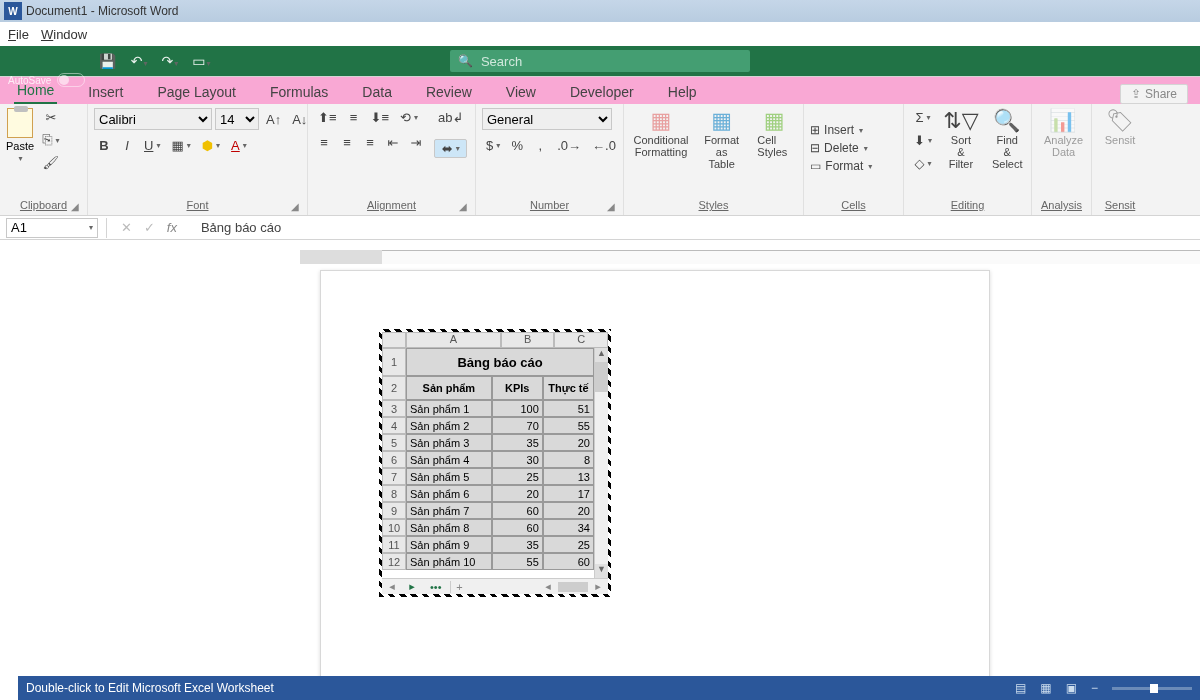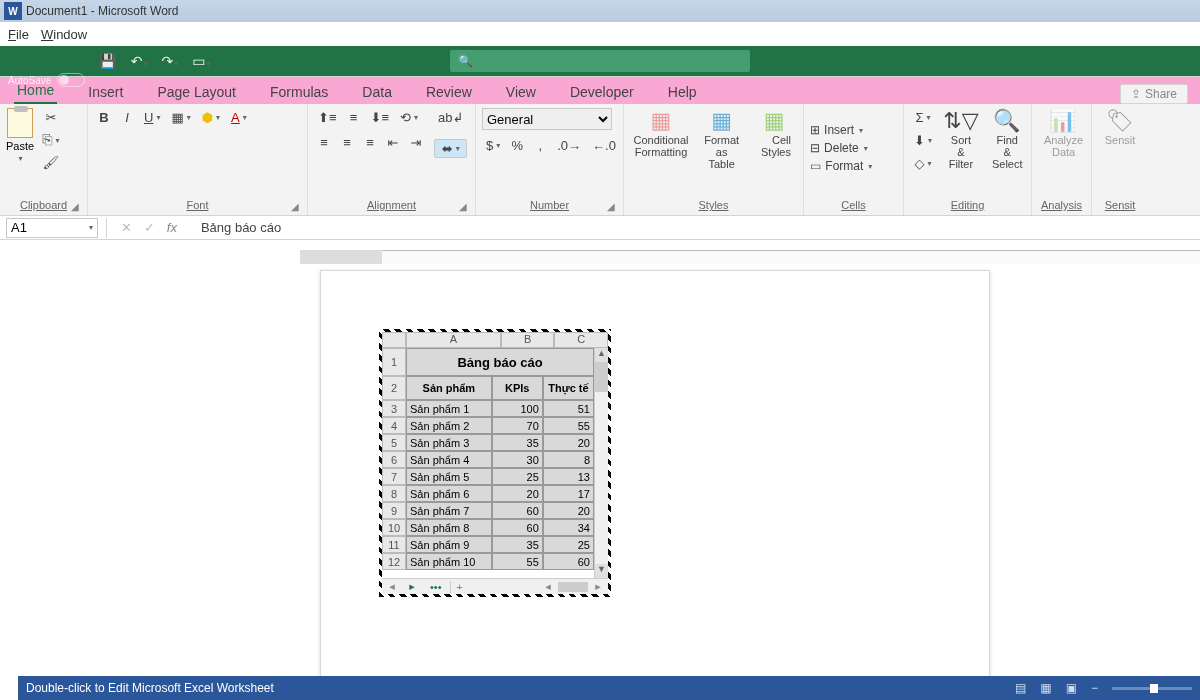--- a/index.html
+++ b/index.html
@@ -123,20 +123,21 @@
       <span>AutoSave</span>
       <span class="toggle-off"></span>
     </div>
     <span class="qat-btn">💾</span>
     <span class="qat-btn">↶<span class="dd">▾</span></span>
     <span class="qat-btn">↷<span class="dd">▾</span></span>
     <span class="qat-btn">▭<span class="dd">▾</span></span>
   </div>
   <div class="search-box">
     <span>🔍</span>
+    <input placeholder="Search" style="">
   </div>
 </div>
 
 <div class="ribbon-tabs">
   <div class="tab active">Home</div>
   <div class="tab">Insert</div>
   <div class="tab">Page Layout</div>
   <div class="tab">Formulas</div>
   <div class="tab">Data</div>
   <div class="tab">Review</div>
@@ -163,20 +164,26 @@
         <span class="rib-btn">⎘<span class="dd">▾</span></span>
         <span class="rib-btn">🖌</span>
       </div>
     </div>
     <div class="group-title">Clipboard</div>
     <span class="launcher">◢</span>
   </div>
 
   <div class="group g-font">
     <div class="group-body vstack" style="gap:6px">
+      <div class="hstack">
+        <select class="rib" style="width:118px"><option>Calibri</option></select>
+        <select class="rib" style="width:44px"><option>14</option></select>
+        <span class="rib-btn">A↑</span>
+        <span class="rib-btn">A↓</span>
+      </div>
       <div class="hstack">
         <span class="rib-btn">
             <b>B</b>
           </span>
         <span class="rib-btn">
             <i>I</i>
           </span>
         <span class="rib-btn">
             <u>U</u>
             <span class="dd">▾</span>
@@ -239,21 +246,21 @@
       <div class="big-btn">
         <span class="big-icon" style="color:#e8a0a0">▦</span>
         <span style="text-align:center;line-height:1.1">Conditional Formatting</span>
       </div>
       <div class="big-btn" style="width:54px">
         <span class="big-icon" style="color:#6bb0d8">▦</span>
         <span style="text-align:center;line-height:1.1">Format as Table</span>
       </div>
       <div class="big-btn" style="width:48px">
         <span class="big-icon" style="color:#a0d080">▦</span>
-        <span style="text-align:right;line-height:1.1">Cell Styles</span>
+        <span style="text-align:left;line-height:1.1">Cell Styles</span>
       </div>
     </div>
     <div class="group-title">Styles</div>
   </div>
 
   <div class="group g-cells">
     <div class="group-body vstack" style="gap:4px;justify-content:center">
       <div class="cells-row">
           <span>⊞</span>
           <span>Insert</span>

